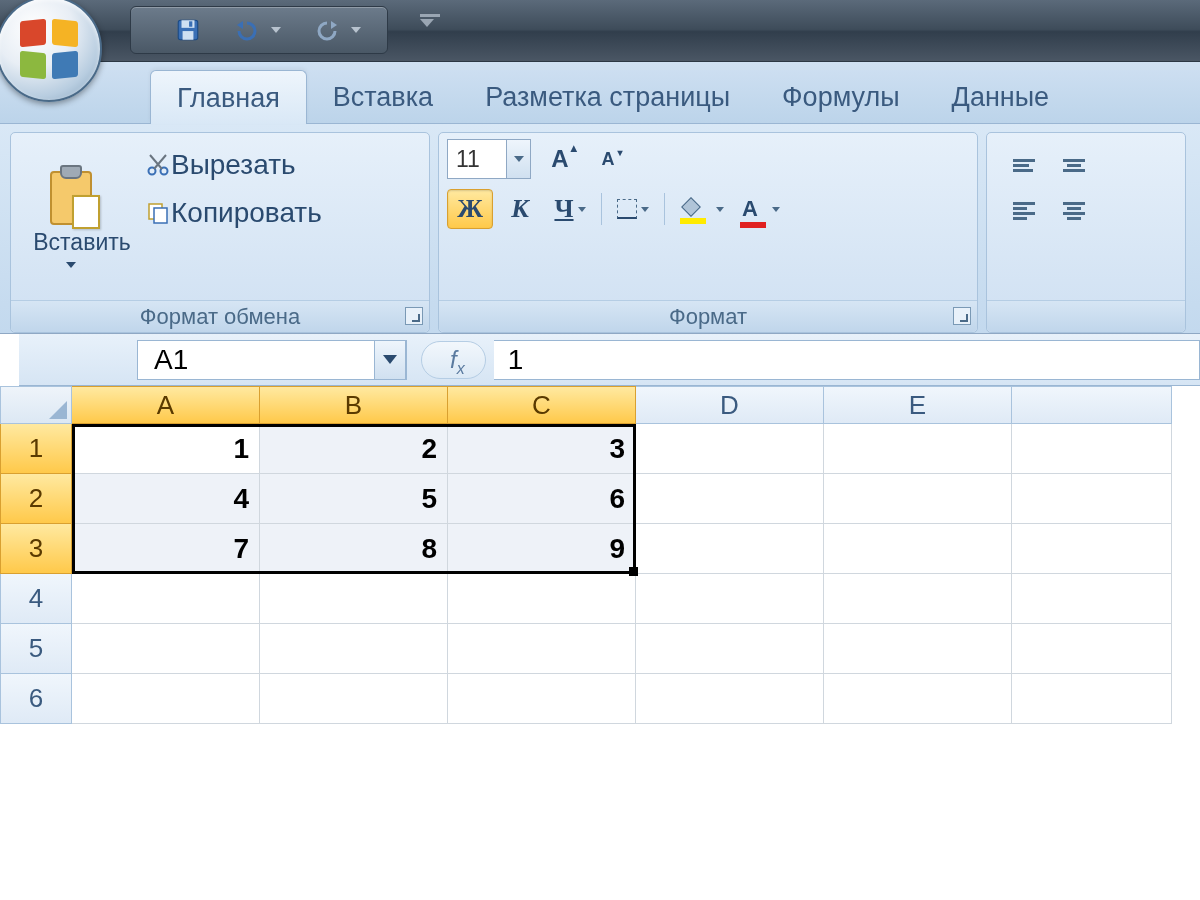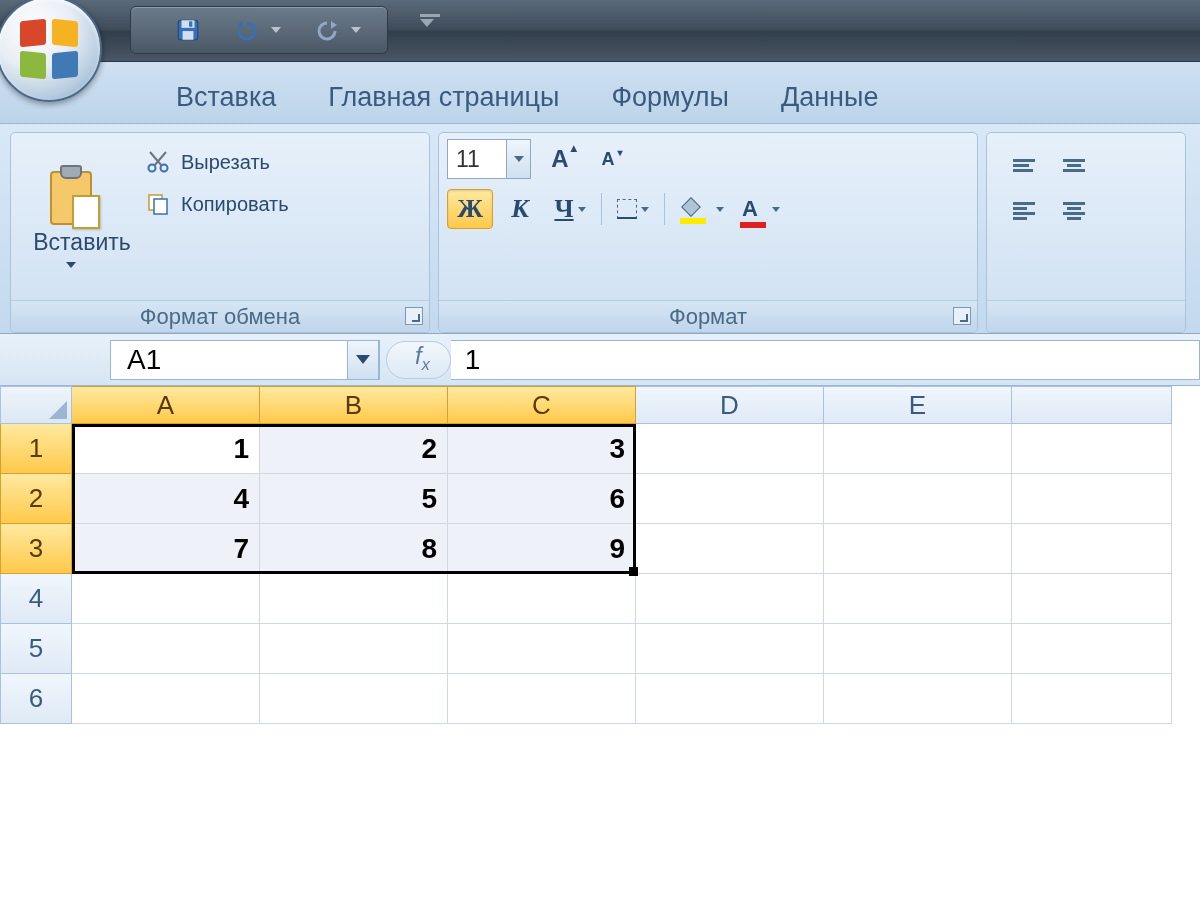--- a/index.html
+++ b/index.html
@@ -39,21 +39,21 @@
 
 
 .clip-paste { width:108px; display:flex; flex-direction:column; align-items:center; justify-content:center; gap:4px; cursor:pointer; border-radius:4px; }
 .paste-ico { width:50px; height:60px; position:relative; }
 .paste-ico .board { position:absolute; inset:6px 4px 0 4px; background:#f5c96b; border:2px solid #c09030; border-radius:4px; }
 .paste-ico .clip { position:absolute; top:0; left:14px; width:22px; height:14px; background:#9faab5; border:2px solid #6a7580; border-radius:3px 3px 6px 6px; }
 .paste-ico .sheet { position:absolute; bottom:-4px; right:-4px; width:28px; height:34px; background:#fff; border:2px solid #c0a030; box-shadow: 1px 1px 2px rgba(0,0,0,.2); }
 .clip-paste-label { font-size:23px; color:#2a4a6f;margin-left:22px; }
 .clip-paste .drop { margin-top:2px; width:0;height:0;border-left:5px solid transparent;border-right:5px solid transparent;border-top:6px solid #2a4a6f; }
 .clip-right { display:flex; flex-direction:column; gap:4px; padding:4px 8px; }
-.clip-item { display:flex; align-items:center; gap:10px; font-size:20px; color:#2a4a6f; padding:6px 8px; border-radius:4px; cursor:pointer; white-space:nowrap; }
+.clip-item { display:flex; align-items:center; gap:0; font-size:28px; color:#2a4a6f; padding:6px 8px; border-radius:4px; cursor:pointer; white-space:nowrap; }
 .ico-sm { width:26px; height:26px; display:flex; align-items:center; justify-content:center; }
 
 
 .font-top { display:flex; gap:6px; align-items:center; padding:6px 8px; }
 .combo { height:40px; background:#fff; border:1px solid #8fa8c4; display:flex; align-items:center; padding:0 8px; font-size:23px; color:#333; position:relative; cursor:pointer; }
 .combo .cdrop { position:absolute; right:0; top:0; bottom:0; width:24px; border-left:1px solid #8fa8c4; background:linear-gradient(#eef5fc,#d0e0f0); display:flex; align-items:center; justify-content:center; }
 .combo .cdrop::after { content:''; width:0;height:0;border-left:5px solid transparent;border-right:5px solid transparent;border-top:6px solid #4a6a88; }
 .font-name { width:210px; }
 .font-size { width:84px; }
 .grow-shrink { display:flex; gap:2px; }
@@ -70,26 +70,26 @@
 .fill-strip { position:absolute; bottom:-6px; left:0; width:26px; height:6px; background:#ffeb00; }
 .fontcolor-ico { font-weight:bold; font-size:22px; color:#2a4a6f; position:relative; }
 .fontcolor-strip { position:absolute; bottom:-6px; left:-2px; width:26px; height:6px; background:#e02020; }
 
 
 .align-grid { display:flex; flex-direction:column; gap:6px; padding:6px 8px; }
 .align-row { display:flex; gap:4px; }
 .align-ico span { display:block; height:3px; background:#4a6a88; margin:2px 0; }
 
 
-.fbar { height:52px; background: linear-gradient(#e8f1fa,#d6e5f4); border-bottom:1px solid #9ab6d3; display:flex; align-items:center; padding:0 0 0 10px; gap:0; }
+.fbar { height:52px; background: linear-gradient(#e8f1fa,#d6e5f4); border-bottom:1px solid #9ab6d3; display:flex; align-items:center; padding:0 0 0 10px; gap:8px;margin-left:19px; }
 .namebox { width:270px; height:40px; background:#fff; border:1px solid #9ab6d3; display:flex; align-items:center; padding:0 16px; font-size:28px; font-weight:500; position:relative; }
 .namebox .ndrop { position:absolute; right:0; top:-1px; bottom:-1px; width:32px; background:linear-gradient(#eef5fc,#d0e0f0); border:1px solid #9ab6d3; display:flex; align-items:center; justify-content:center; cursor:pointer; }
 .namebox .ndrop::after { content:''; width:0;height:0;border-left:7px solid transparent;border-right:7px solid transparent;border-top:9px solid #2a4a6f; }
 .fx-wrap { display:flex; align-items:center; margin-left:6px; }
-.fx-badge { height:38px; padding:0 20px 0 28px; background:linear-gradient(#f2f7fc,#dce9f5); border:1px solid #b5cde4; border-radius:20px; display:flex; align-items:flex-start; font-size:24px; font-style:italic; color:#5a7a9f; cursor:pointer; font-family:'Times New Roman',serif; }
+.fx-badge { height:38px; padding:0 20px 0 28px; background:linear-gradient(#f2f7fc,#dce9f5); border:1px solid #b5cde4; border-radius:20px; display:flex; align-items:flex-end; font-size:24px; font-style:italic; color:#5a7a9f; cursor:pointer; font-family:'Times New Roman',serif; }
 .formula-input { flex:1; height:40px; background:#fff; border:1px solid #9ab6d3; border-left:none; padding:0 14px; font-size:28px; display:flex; align-items:center; }
 
 
 .sheet { display:flex; flex-direction:column; }
 .colhead-row { display:flex; height:38px; }
 .corner { width:72px; background:linear-gradient(#eef4fa,#dce8f4); border:1px solid #a9c3dd; position:relative; cursor:pointer; }
 .corner::after { content:''; position:absolute; right:4px; bottom:4px; width:0; height:0; border-right:18px solid #9ab6d3; border-top:18px solid transparent; }
 .colhead { width:188px; background:linear-gradient(#f0f6fc,#dfeaf6); border:1px solid #a9c3dd; border-left:none; display:flex; align-items:center; justify-content:center; font-size:26px; color:#3a5a7f; cursor:pointer; }
 .colhead.sel { background:linear-gradient(#ffe9a0,#ffc94a); color:#5a3a00; border-color:#d9a030; }
 .datarow { display:flex; height:50px; }
@@ -146,22 +146,23 @@
   </div>
   <div class="customize">
     <div>
       <div class="bar"></div>
         <div class="tri"></div>
     </div>
   </div>
 </div>
 
 <div class="tabrow">
+  <div class="tab active">Главная</div>
   <div class="tab">Вставка</div>
-  <div class="tab">Главная страницы</div>
+  <div class="tab">Разметка страницы</div>
   <div class="tab">Формулы</div>
   <div class="tab">Данные</div>
 </div>
 
 <div class="ribbon">
 
   <div class="group" style="width:420px">
     <div class="group-body">
       <div class="clip-paste">
         <div class="paste-ico">

